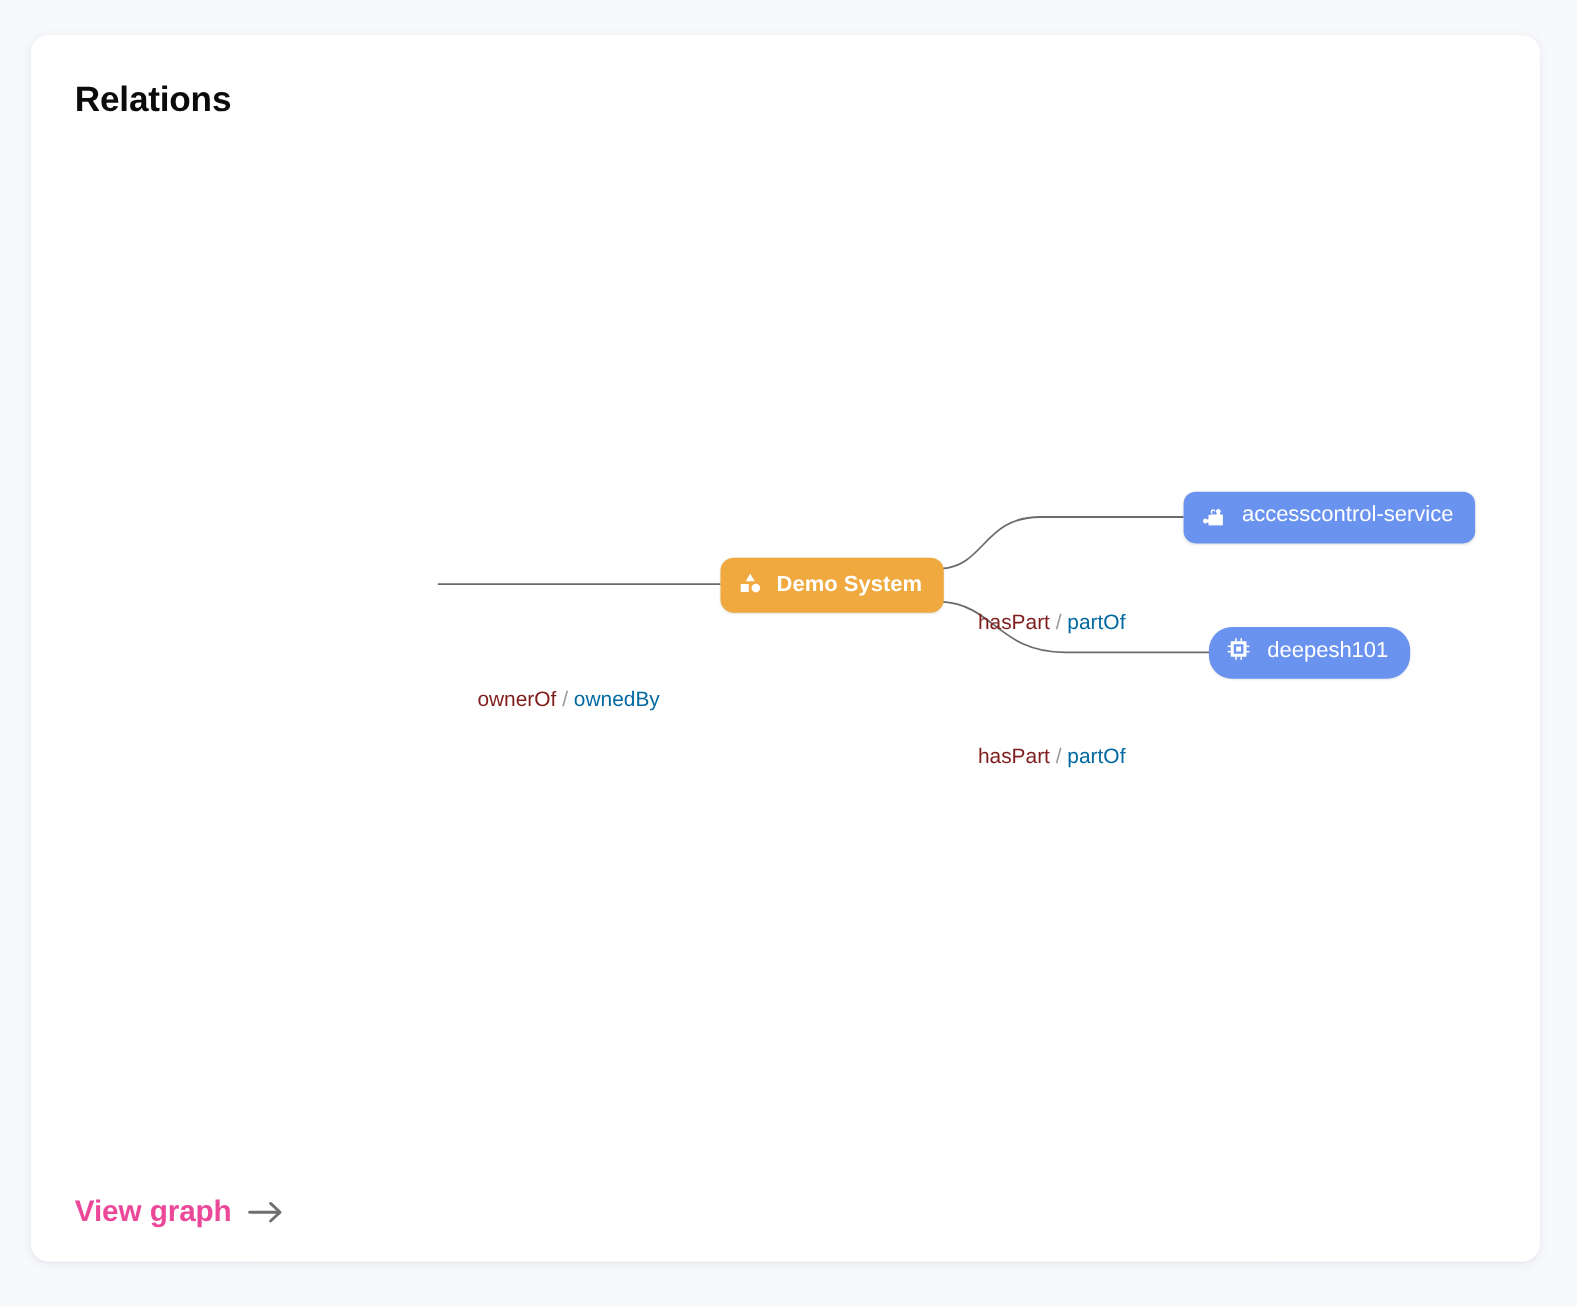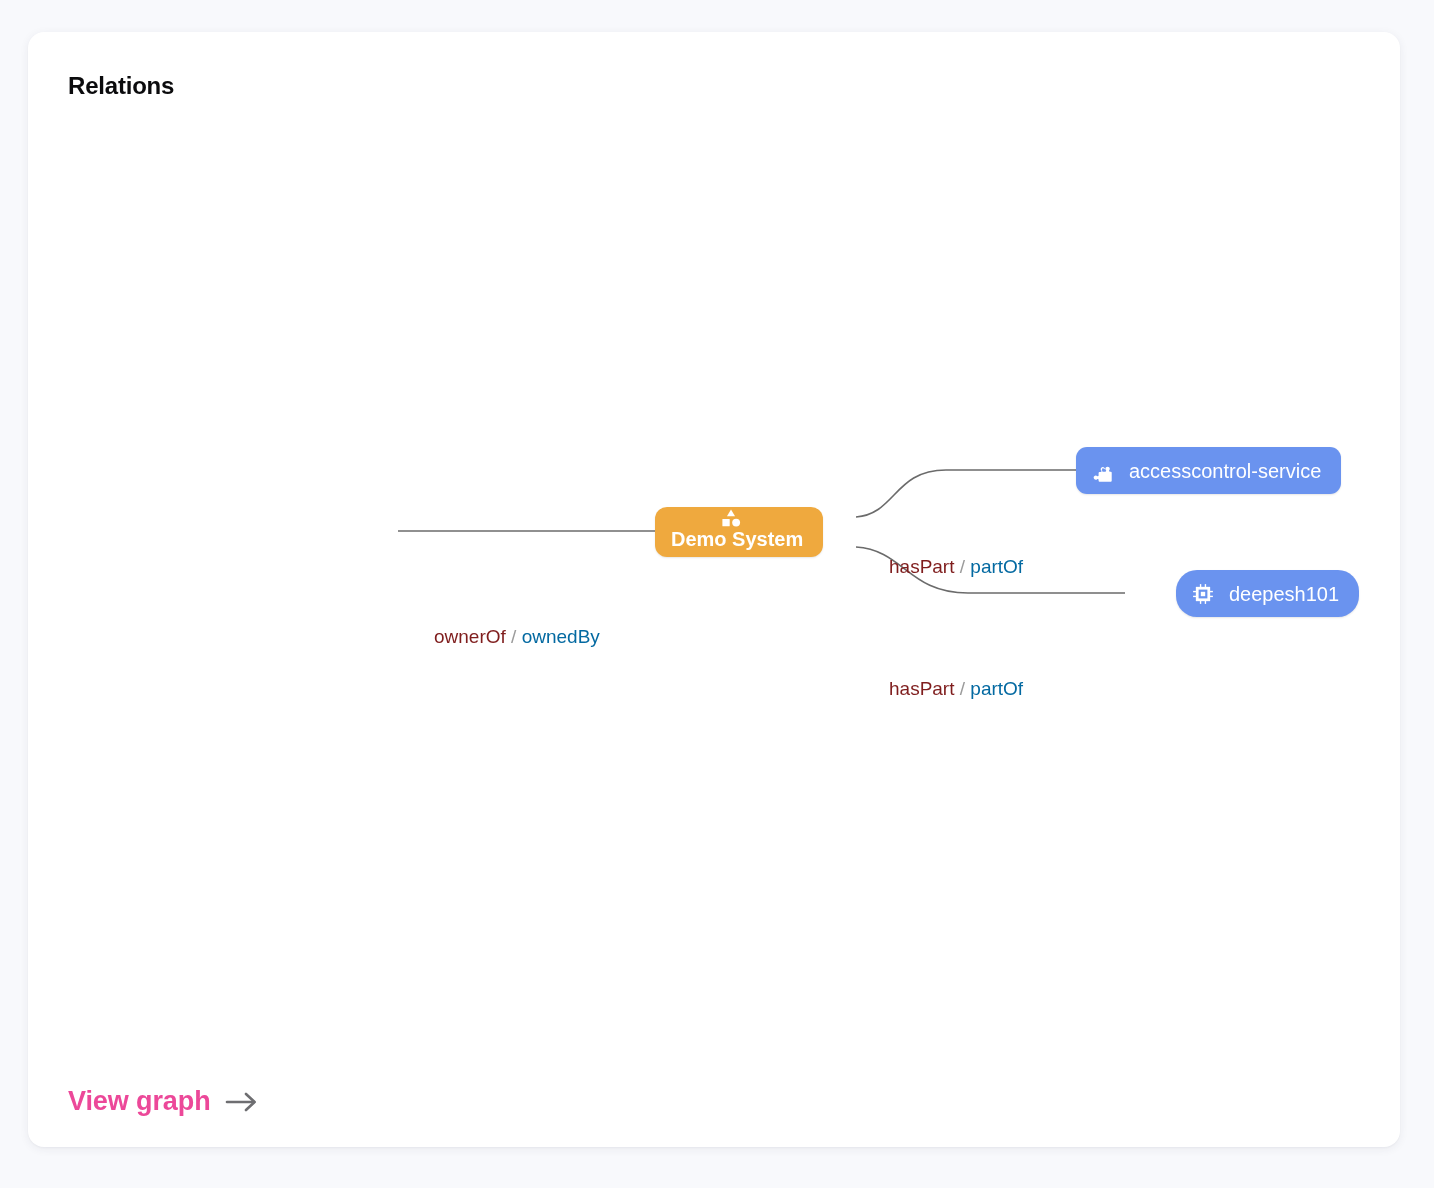--- a/index.html
+++ b/index.html
@@ -23,21 +23,21 @@
     background: #ffffff;
     border-radius: 16px;
     box-shadow: 0 2px 10px rgba(40, 45, 70, 0.07), 0 1px 2px rgba(40,45,70,0.04);
     overflow: hidden;
   }
 
   .card-title {
     position: absolute;
     left: 40px;
     top: 42px;
-    font-size: 24px;
+    font-size: 32px;
     font-weight: bold;
     color: #0b0b0d;
     letter-spacing: -0.2px;
     line-height: 1;
   }
 
   .graph-area {
     position: absolute;
     left: 0;
     top: 90px;
@@ -57,24 +57,24 @@
   .edge-path {
     fill: none;
     stroke: #6b6b6b;
     stroke-width: 1.6;
   }
 
   
   .node {
     position: absolute;
     display: flex;
-    align-items: center;
+    align-items: flex-end;
     border-radius: 11px;
     height: 47px;
-    padding: 0 20px 0 16px;
+    padding: 0 20px 16px 16px;
     white-space: nowrap;
     box-shadow: 0 1px 2px rgba(0,0,0,0.10);
   }
   .node .node-icon {
     flex: 0 0 auto;
     width: 22px;
     height: 22px;
     display: block;
     margin-right: 15px;
   }
@@ -137,41 +137,41 @@
 
   <div class="graph-area">
 
     <svg class="edges-svg" viewBox="0 0 1372 940" preserveAspectRatio="none">
       <path class="edge-path" d="M 370 409 L 627 409"></path>
       <path class="edge-path" d="M 828 395 C 868 392 866 348 918 348 L 1048 348"></path>
       <path class="edge-path" d="M 828 425 C 876 428 880 471 940 471 L 1097 471"></path>
     </svg>
 
 
-    <div class="node node-system" style="left: 627px; top: 385px; background: rgb(239, 169, 62); flex-direction: column;">
+    <div class="node node-system" style="left: 627px; top: 385px; background: rgb(239, 169, 62);">
       <span class="node-icon">
         <svg viewBox="0 0 24 24" width="22" height="22" aria-hidden="true">
           <path d="M12 2.6 L16.4 10.2 L7.6 10.2 Z" fill="#ffffff"></path>
           <rect x="2.6" y="13" width="8" height="8" rx="0.6" fill="#ffffff"></rect>
           <circle cx="17.6" cy="17" r="4.3" fill="#ffffff"></circle>
         </svg>
       </span>
       <span class="node-label">Demo System</span>
     </div>
 
     <div class="node node-component" style="left: 1048px; top: 325px; background: rgb(106, 147, 239);">
       <span class="node-icon">
         <svg viewBox="0 0 24 24" width="22" height="22" aria-hidden="true">
           <path d="M20.5 12.7h-1.1c-.5 0-.9-.4-.9-.9 0-.3.1-.5.3-.7.4-.4.6-.9.6-1.5 0-1.3-1.1-2.3-2.4-2.3-1.3 0-2.4 1-2.4 2.3 0 .6.2 1.1.6 1.5.2.2.3.4.3.7 0 .5-.4.9-.9.9H12c-.6 0-1-.4-1-1V10c0-.5.4-.9.9-.9.3 0 .5.1.7.3.4.4.9.6 1.5.6-.1 0 .1 0 0 0 0-1.3-1-2.4-2.3-2.4-1.3 0-2.3 1.1-2.3 2.4 0 .6.2 1.1.6 1.5.2.2.3.4.3.7 0 .5-.4.9-.9.9H8.2c-.6 0-1 .4-1 1v2.7c0 .5-.4.9-.9.9-.3 0-.5-.1-.7-.3-.4-.4-.9-.6-1.5-.6-1.3 0-2.3 1.1-2.3 2.4s1 2.4 2.3 2.4c.6 0 1.1-.2 1.5-.6.2-.2.4-.3.7-.3.5 0 .9.4.9.9v1.1c0 .6.4 1 1 1h12.3c.6 0 1-.4 1-1V13.7c0-.6-.4-1-1-1z" fill="#ffffff"></path>
         </svg>
       </span>
       <span class="node-label">accesscontrol-service</span>
     </div>
 
-    <div class="node node-resource" style="left: 1148px; top: 448px; background: rgb(106, 147, 239); border-radius: 21px;">
+    <div class="node node-resource" style="left: 1071px; top: 448px; background: rgb(106, 147, 239); border-radius: 21px;">
       <span class="node-icon">
         <svg viewBox="0 0 24 24" width="22" height="22" aria-hidden="true">
           <g fill="#ffffff">
             <rect x="8.6" y="1.2" width="1.5" height="3.2"></rect>
             <rect x="13.9" y="1.2" width="1.5" height="3.2"></rect>
             <rect x="8.6" y="19.6" width="1.5" height="3.2"></rect>
             <rect x="13.9" y="19.6" width="1.5" height="3.2"></rect>
             <rect x="1.2" y="8.6" width="3.2" height="1.5"></rect>
             <rect x="1.2" y="13.9" width="3.2" height="1.5"></rect>
             <rect x="19.6" y="8.6" width="3.2" height="1.5"></rect>

